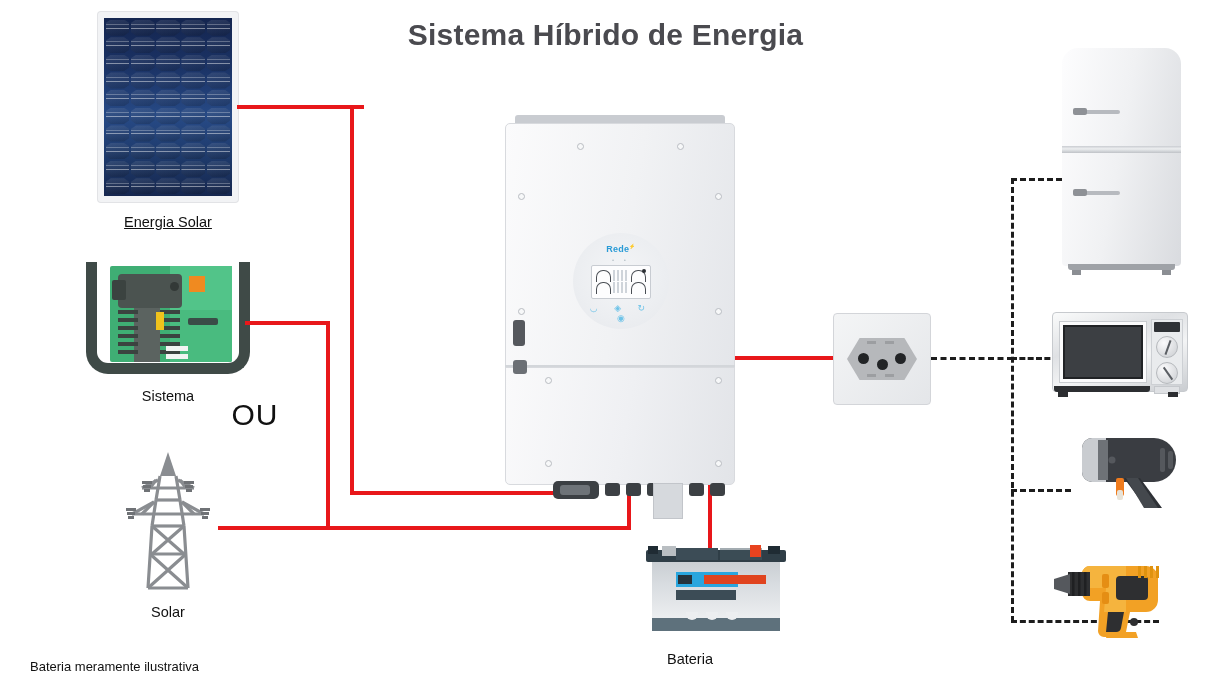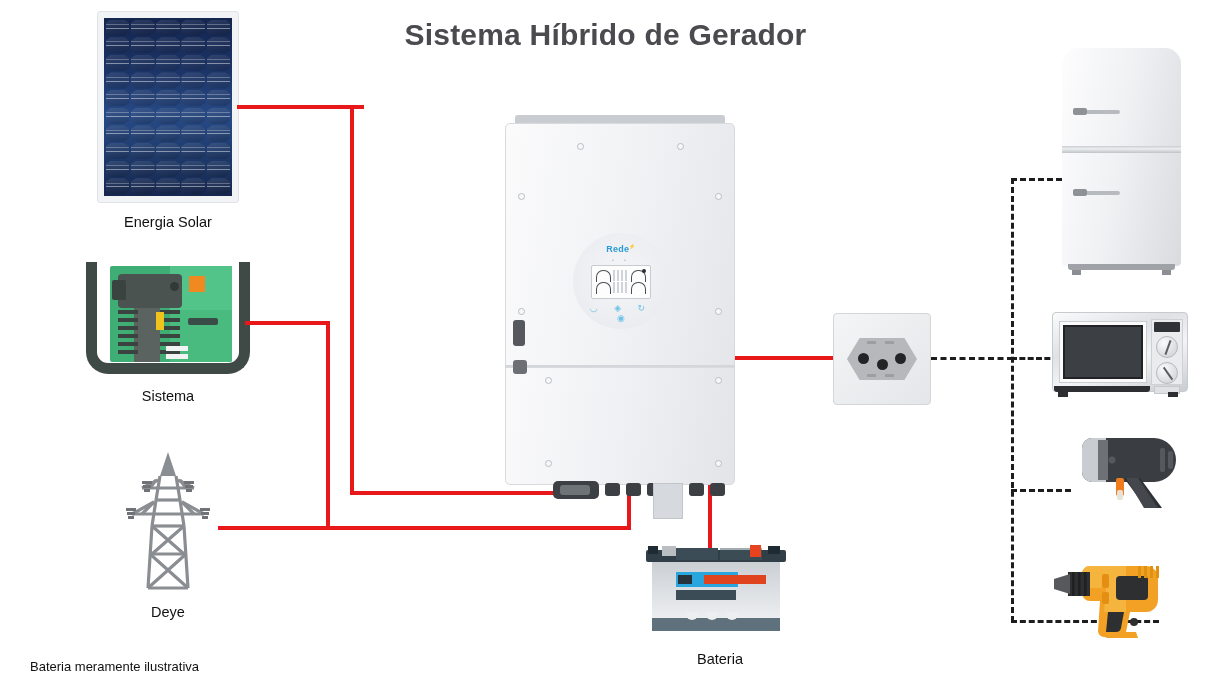--- a/index.html
+++ b/index.html
@@ -15,24 +15,24 @@
   #title{
     left:0;top:18px;width:1221px;text-align:center;
     font-size:30px;font-weight:bold;color:#4a4a4f;letter-spacing:.2px;
   }
   #title .inner{display:inline-block;transform:translateX(-5px);}
 
   
   .caption{
     font-size:14.5px;color:#111;text-align:center;white-space:nowrap;
   }
-  #cap-solar{left:68px;top:214px;width:200px;}
+  #cap-solar{left:68px;top:214px;width:200px;text-decoration:underline;}
   #cap-gerador{left:68px;top:388px;width:200px;}
   #cap-rede{left:68px;top:604px;width:200px;}
-  #cap-bateria{left:620px;top:651px;width:200px;}
+  #cap-bateria{left:590px;top:651px;width:200px;}
   #ou{
     left:190px;top:398px;width:130px;text-align:center;
     font-size:30px;color:#111;letter-spacing:1px;
   }
   #footnote{
     left:30px;top:659px;font-size:13px;color:#111;white-space:nowrap;
   }
 
   
   .wire{background:#e8171a;}
@@ -236,21 +236,21 @@
   
   #drill{left:1046px;top:548px;width:140px;height:92px;}
   #drill svg{display:block;}
 </style>
 </head>
 <body>
 
 <div id="stage">
 
   <div class="abs" id="title">
-    <span class="inner">Sistema Híbrido de Gerador</span>
+    <span class="inner">Sistema Híbrido de Energia</span>
   </div>
 
   <div class="abs" id="solar">
     <div class="frame"></div>
     <div class="glass">
       <div class="cell"></div>
         <div class="cell"></div>
         <div class="cell"></div>
         <div class="cell"></div>
         <div class="cell"></div>
@@ -315,20 +315,21 @@
     <div class="fins2"></div>
     <div class="engine"></div>
     <div class="engine2"></div>
     <div class="knob"></div>
     <div class="yellow"></div>
     <div class="bar"></div>
     <div class="bar2"></div>
   </div>
   <div class="abs caption" id="cap-gerador">Sistema</div>
 
+  <div class="abs" id="ou">OU</div>
 
   <div class="abs" id="tower">
     <svg width="112" height="148" viewBox="0 0 112 148">
       <g fill="none" stroke="#8a8d91" stroke-width="3.2">
         <path d="M56 4 L48 28 L64 28 Z" fill="#8a8d91" stroke="none"></path>
         <path d="M48 28 L44 52 M64 28 L68 52"></path>
         <path d="M30 40 L82 40"></path>
         <path d="M30 40 L46 32 M82 40 L66 32"></path>
         <path d="M44 32 L38 40 M68 32 L74 40"></path>
         <path d="M20 66 L92 66"></path>
@@ -352,21 +353,21 @@
           <rect x="74" y="41" width="6" height="3"></rect>
         <rect x="14" y="60" width="10" height="3"></rect>
           <rect x="15" y="64" width="8" height="3"></rect>
           <rect x="16" y="68" width="6" height="3"></rect>
         <rect x="88" y="60" width="10" height="3"></rect>
           <rect x="89" y="64" width="8" height="3"></rect>
           <rect x="90" y="68" width="6" height="3"></rect>
       </g>
     </svg>
   </div>
-  <div class="abs caption" id="cap-rede">Deye</div>
+  <div class="abs caption" id="cap-rede">Solar</div>
 
   <div class="abs wire" style="left:237px;top:105px;width:127px;height:4px;"></div>
   <div class="abs wire" style="left:350px;top:105px;width:4px;height:390px;"></div>
   <div class="abs wire" style="left:350px;top:491px;width:222px;height:4px;"></div>
   <div class="abs wire" style="left:568px;top:470px;width:4px;height:25px;"></div>
 
   <div class="abs wire" style="left:245px;top:321px;width:85px;height:4px;"></div>
   <div class="abs wire" style="left:326px;top:321px;width:4px;height:209px;"></div>
 
   <div class="abs wire" style="left:218px;top:526px;width:112px;height:4px;"></div>

